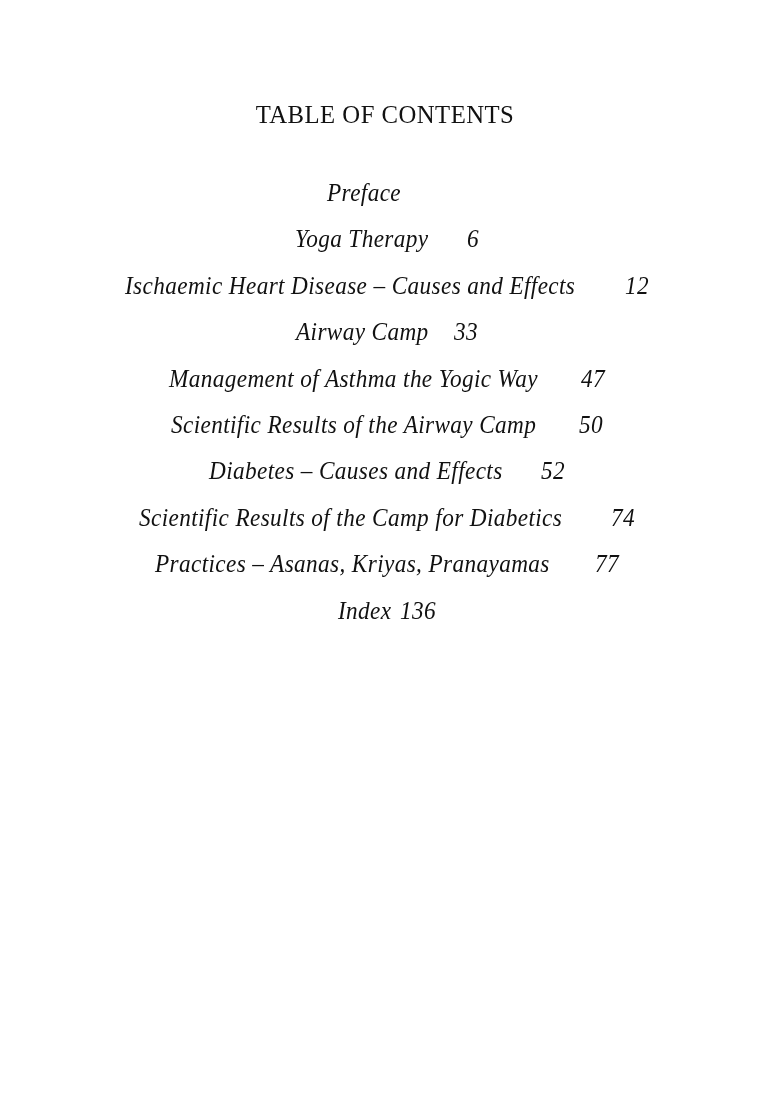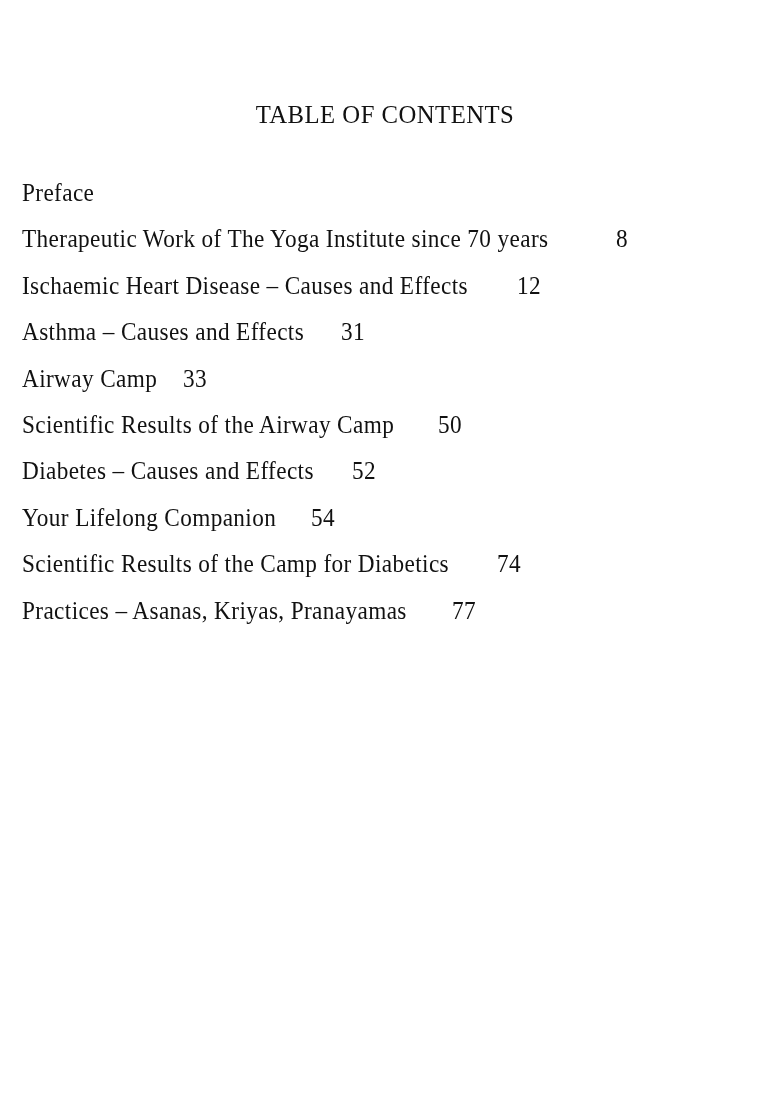--- a/index.html
+++ b/index.html
@@ -38,27 +38,28 @@
       position: absolute;
       top: 170px;
       left: 22px;
       width: 730px;
       list-style: none;
       margin: 0;
       padding: 0;
     }
     .toc-row {
       display: flex;
-      justify-content: flex-start;
+      justify-content: center;
       align-items: baseline;
       height: 46.4px;
       line-height: 46.4px;
       font-size: 25px;
       white-space: nowrap;
       letter-spacing: 0.4px;
+      font-style: italic;
     }
     .toc-row .entry-title {
       display: inline-block;
       transform: scaleX(0.93);
       transform-origin: left center;
     }
     .toc-row .entry-page {
       display: inline-block;
       text-align: right;
       min-width: 40px;
@@ -71,49 +72,49 @@
 
 <div class="page">
   <h1 class="title" style="margin:0;font-weight:normal;">TABLE OF CONTENTS</h1>
 
   <ul class="toc">
     <li class="toc-row">
       <span class="entry-title">Preface</span>
       <span class="entry-page"></span>
     </li>
     <li class="toc-row">
-      <span class="entry-title">Therapeutic Work of The Yoga Institute since 70 years</span>
-      <span class="entry-page">8</span>
+      <span class="entry-title">Yoga Therapy</span>
+      <span class="entry-page">6</span>
     </li>
     <li class="toc-row">
       <span class="entry-title">Ischaemic Heart Disease – Causes and Effects</span>
       <span class="entry-page">12</span>
     </li>
     <li class="toc-row">
-      <span class="entry-title">Asthma – Causes and Effects</span>
-      <span class="entry-page">31</span>
+      <span class="entry-title">Airway Camp</span>
+      <span class="entry-page">33</span>
     </li>
     <li class="toc-row">
-      <span class="entry-title">Airway Camp</span>
-      <span class="entry-page">33</span>
+      <span class="entry-title">Management of Asthma the Yogic Way</span>
+      <span class="entry-page">47</span>
     </li>
     <li class="toc-row">
       <span class="entry-title">Scientific Results of the Airway Camp</span>
       <span class="entry-page">50</span>
     </li>
     <li class="toc-row">
       <span class="entry-title">Diabetes – Causes and Effects</span>
       <span class="entry-page">52</span>
     </li>
     <li class="toc-row">
-      <span class="entry-title">Your Lifelong Companion</span>
-      <span class="entry-page">54</span>
-    </li>
-    <li class="toc-row">
       <span class="entry-title">Scientific Results of the Camp for Diabetics</span>
       <span class="entry-page">74</span>
     </li>
     <li class="toc-row">
       <span class="entry-title">Practices – Asanas, Kriyas, Pranayamas</span>
       <span class="entry-page">77</span>
     </li>
+    <li class="toc-row">
+      <span class="entry-title">Index</span>
+      <span class="entry-page">136</span>
+    </li>
   </ul>
 </div>
 
 </body></html>

